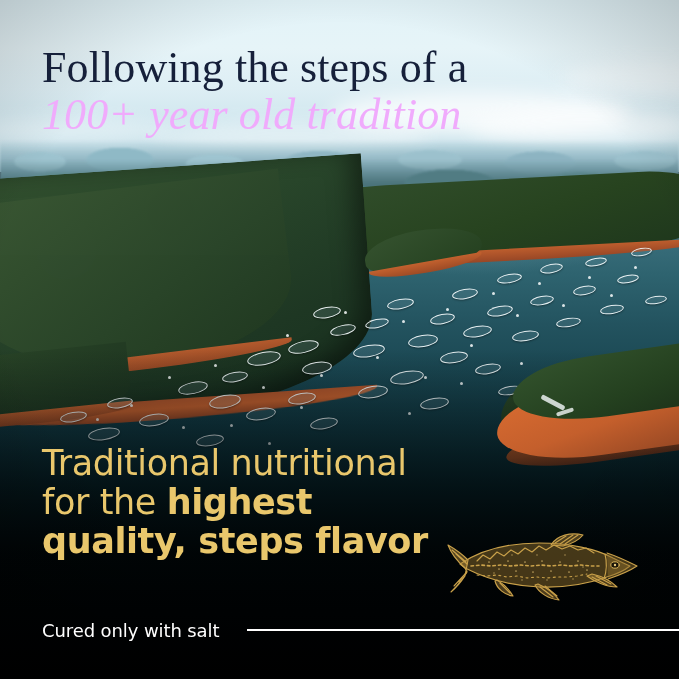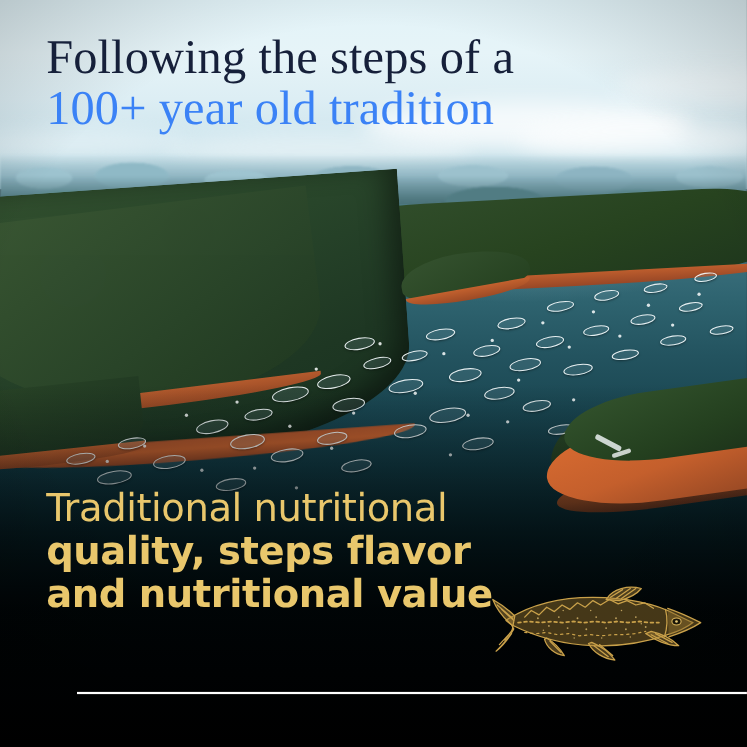--- a/index.html
+++ b/index.html
@@ -235,29 +235,29 @@
     pointer-events:none;
   }
   .side-vignette{
     position:absolute; left:0; top:0; width:679px; height:679px;
     background:radial-gradient(ellipse 90% 70% at 50% 42%, rgba(0,0,0,0) 55%, rgba(0,0,0,.30) 100%);
     pointer-events:none;
   }
 
   
   .headline{
-    position:absolute; left:42px; top:28px; width:600px;
+    position:absolute; left:42px; top:44px; width:600px;
     font-family:"Liberation Serif", "DejaVu Serif", serif;
     font-size:44px;
     line-height:47px;
     letter-spacing:.1px;
     z-index:20;
   }
   .headline .l1{ display:block; color:#16203a; }
-  .headline .l2{ display:block; color:#3b82f6; }
+  .headline .l2{ display:block; color:#f0abfc;font-style:italic; }
 
   
   .bottom-copy{
     position:absolute; left:42px; top:444px; width:470px;
     font-family:"DejaVu Sans", "Liberation Sans", sans-serif;
     font-size:35px;
     line-height:39px;
     color:#e9c76c;
     letter-spacing:-.4px;
     z-index:20;
@@ -397,25 +397,26 @@
     <div class="side-vignette"></div>
   </div>
 
   <div class="headline">
     <span class="l1">Following the steps of a</span>
     <span class="l2">100+ year old tradition</span>
   </div>
 
   <div class="bottom-copy">
     <span class="ln light">Traditional nutritional</span>
+    <span class="ln"><span class="light">for the </span><span class="bold">highest</span></span>
     <span class="ln bold">quality, steps flavor</span>
-    <span class="ln bold">and nutritional value</span>
   </div>
 
   <div class="tagline-row">
+    <span class="tagline">Cured only with salt</span>
     <span class="tagline-rule"></span>
   </div>
 
   <svg class="sturgeon" viewBox="0 0 196 82">
     <g fill="none" stroke="#c9a14a" stroke-width="1.15" stroke-linejoin="round" stroke-linecap="round">
 
       <path d="M13 40 C34 26, 62 19, 92 19 C122 19, 150 25, 166 34
                C172 37, 178 40, 183 42
                C178 46, 170 50, 160 53
                C140 60, 115 64, 92 63

